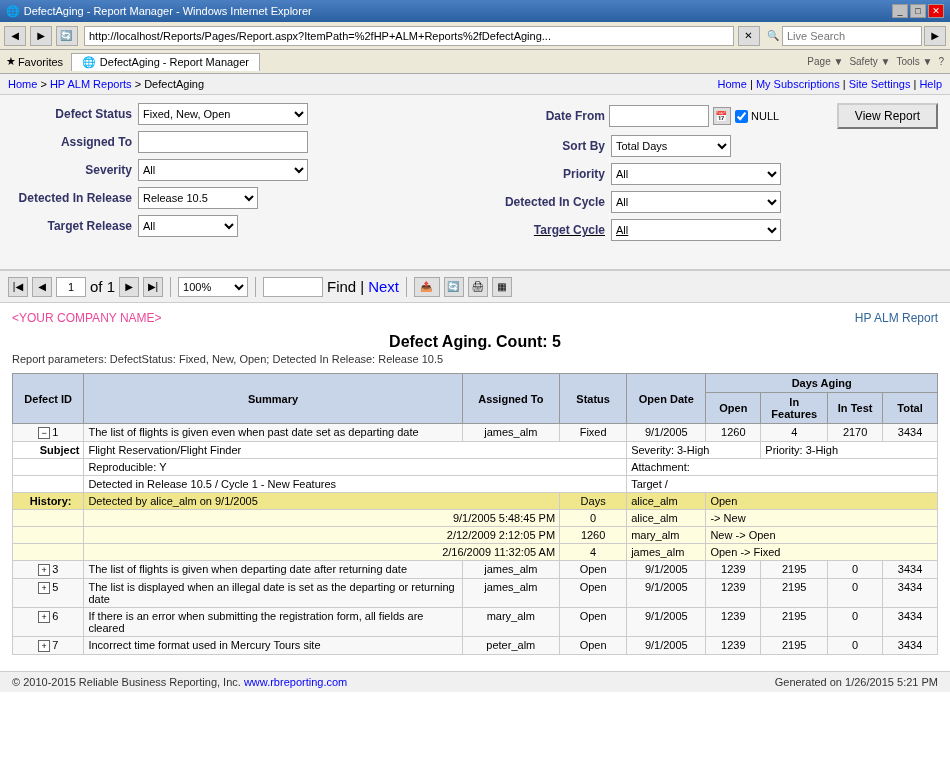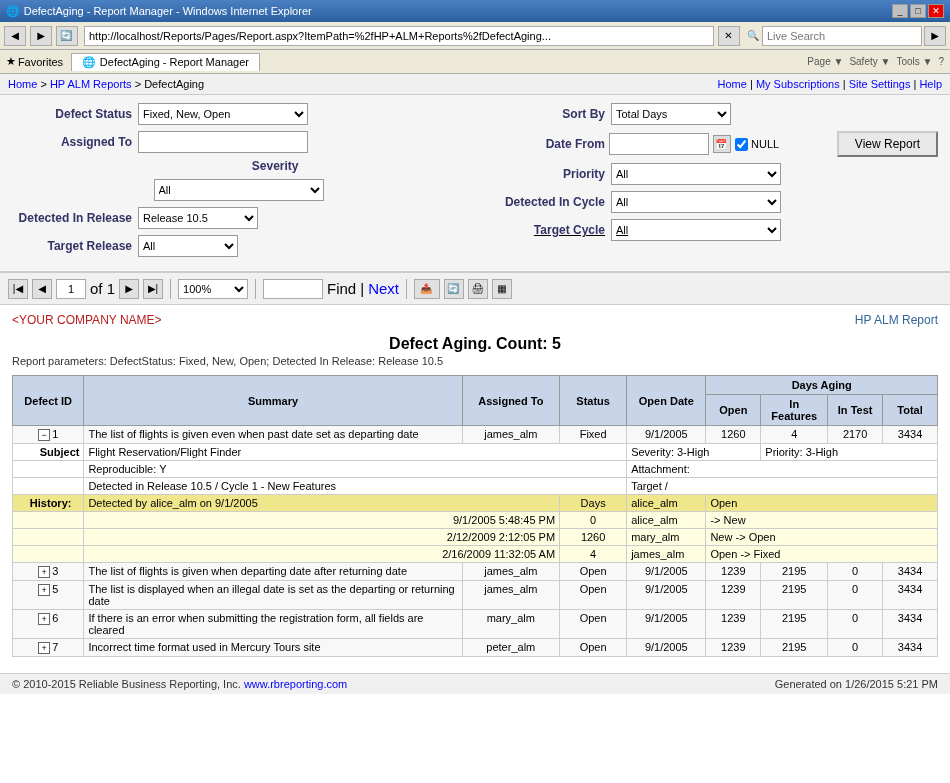--- a/index.html
+++ b/index.html
@@ -24,21 +24,21 @@
       background: #ece9d8;
       border-bottom: 1px solid #aaa;
       padding: 2px 4px;
       display: flex;
       align-items: center;
       gap: 4px;
       height: 28px;
     }
     .nav-btn { width: 22px; height: 20px; background: #ddd; border: 1px solid #aaa; display: flex; align-items: center; justify-content: center; cursor: pointer; font-size: 10px; }
     .address-input { flex: 1; height: 20px; border: 1px solid #aaa; padding: 0 4px; font-size: 11px; background: white; }
-    .search-box { width: 160px; height: 20px; border: 1px solid #aaa; padding: 0 4px; font-size: 11px; background: white; }
+    .search-box { width: 140px; height: 20px; border: 1px solid #aaa; padding: 0 4px; font-size: 11px; background: white; }
     .search-btn { width: 22px; height: 20px; background: #ddd; border: 1px solid #aaa; display: flex; align-items: center; justify-content: center; font-size: 10px; }
 
     
     .favorites-bar {
       background: #ece9d8;
       border-bottom: 1px solid #aaa;
       padding: 2px 6px;
       display: flex;
       align-items: center;
       gap: 8px;
@@ -261,58 +261,58 @@
       <div class="param-row" style="margin-bottom:6px;">
         <span class="param-label">Defect Status</span>
         <select class="param-select" style="width:170px;">
           <option>Fixed, New, Open</option>
         </select>
       </div>
       <div class="param-row" style="margin-bottom:6px;">
         <span class="param-label">Assigned To</span>
         <input class="param-input" type="text" style="width: 170px;">
       </div>
-      <div class="param-row" style="margin-bottom:6px;flex-direction:column;">
+      <div class="param-row" style="margin-bottom:6px;">
         <span class="param-label">Severity</span>
         <select class="param-select" style="width:170px;">
           <option>All</option>
         </select>
       </div>
       <div class="param-row" style="margin-bottom:6px;">
         <span class="param-label">Detected In Release</span>
         <select class="param-select" style="width:120px;">
           <option>Release 10.5</option>
         </select>
       </div>
       <div class="param-row" style="margin-bottom:6px;">
         <span class="param-label">Target Release</span>
         <select class="param-select" style="width:100px;">
           <option>All</option>
         </select>
       </div>
     </div>
 
     <div>
-      <div class="param-row" style="margin-bottom:6px;">
-        <span class="param-label">Sort By</span>
-        <select class="param-select" style="width:120px;">
-          <option>Total Days</option>
-        </select>
-      </div>
       <div class="param-row" style="margin-bottom:6px; justify-content:space-between;">
         <div style="display:flex;align-items:center;gap:4px;">
           <span class="param-label">Date From</span>
           <input class="param-input" type="text" style="width: 100px;">
           <button class="calendar-btn">📅</button>
           <label class="null-check">
             <input type="checkbox" checked="" style="">
             <span>NULL</span>
           </label>
         </div>
         <button class="view-report-btn">View Report</button>
+      </div>
+      <div class="param-row" style="margin-bottom:6px;">
+        <span class="param-label">Sort By</span>
+        <select class="param-select" style="width:120px;">
+          <option>Total Days</option>
+        </select>
       </div>
       <div class="param-row" style="margin-bottom:6px;">
         <span class="param-label">Priority</span>
         <select class="param-select" style="width:170px;">
           <option>All</option>
         </select>
       </div>
       <div class="param-row" style="margin-bottom:6px;">
         <span class="param-label">Detected In Cycle</span>
         <select class="param-select" style="width:170px;">
@@ -350,21 +350,21 @@
   <span class="tb-text" style="color:#00f;cursor:pointer;">Next</span>
   <div class="tb-sep"></div>
   <div class="tb-btn" style="width:26px;">📤</div>
   <div class="tb-btn">🔄</div>
   <div class="tb-btn">🖨</div>
   <div class="tb-btn">▦</div>
 </div>
 
 <div class="report-content">
   <div class="report-header">
-    <span style="font-size:12px;color:#b91c1c;">&lt;YOUR COMPANY NAME&gt;</span>
+    <span style="font-size:12px;color:#ec4899;">&lt;YOUR COMPANY NAME&gt;</span>
     <span style="font-size:12px;color:#336699;">HP ALM Report</span>
   </div>
   <div class="report-title">Defect Aging. Count: 5</div>
   <div class="report-params">Report parameters: DefectStatus: Fixed, New, Open; Detected In Release: Release 10.5</div>
 
   <table class="report-table">
     <thead>
       <tr>
         <th rowspan="2" style="width:50px;">Defect ID</th>
         <th rowspan="2" style="width:310px;">Summary</th>

